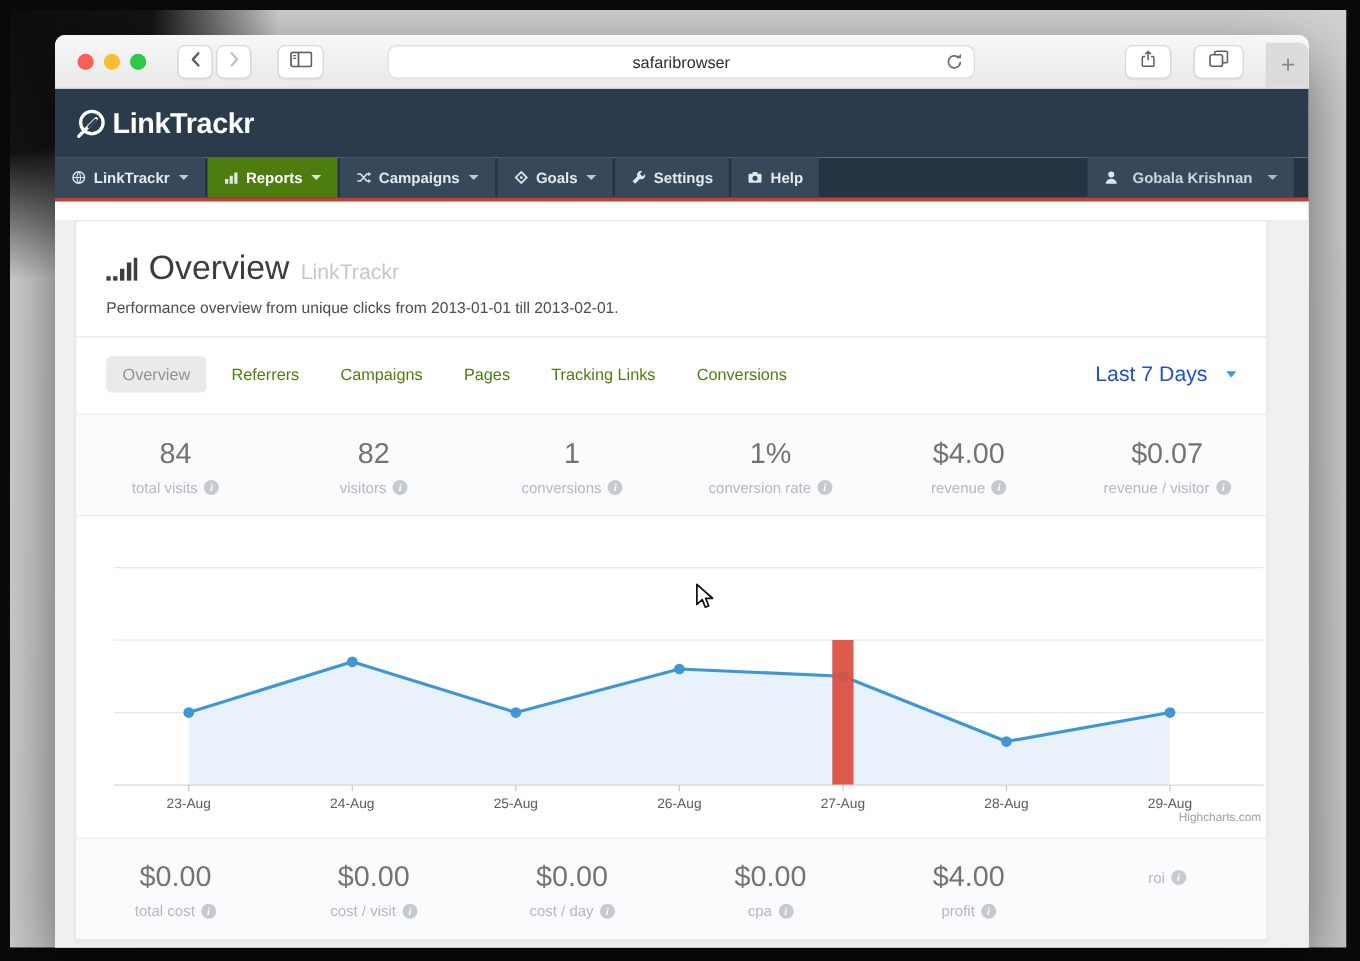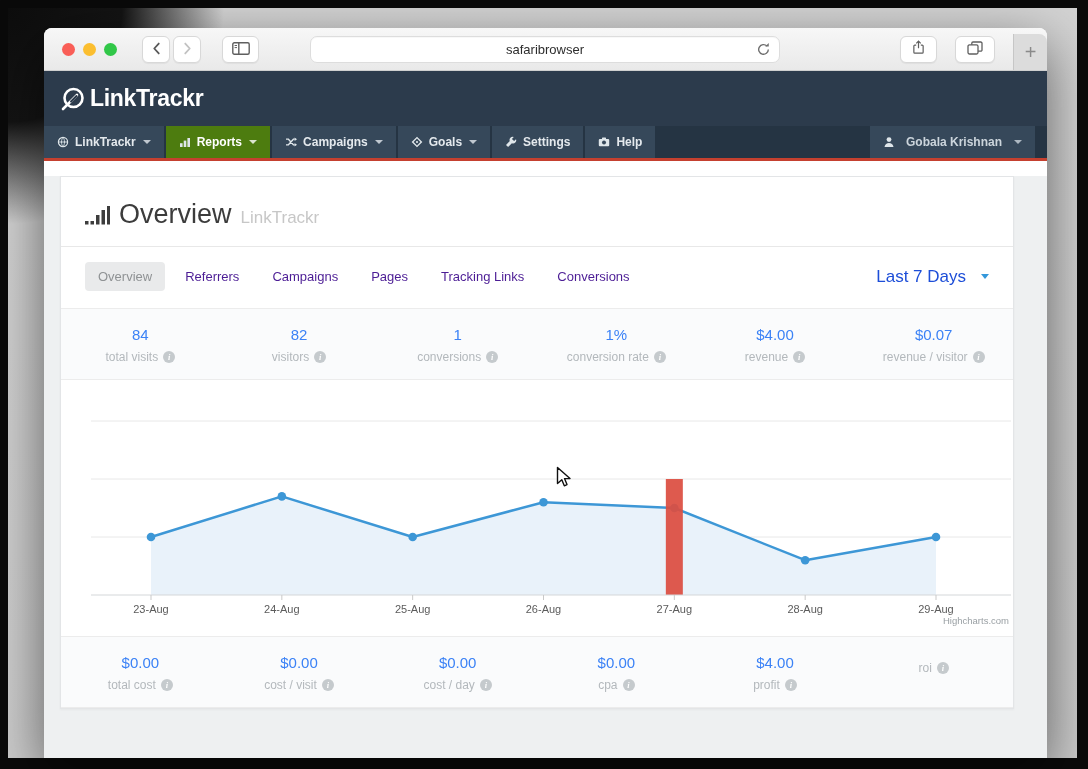--- a/index.html
+++ b/index.html
@@ -46,27 +46,27 @@
   .page{background:#eef0f1;height:598px;box-sizing:border-box;}
   .card{margin:15px 12px 0 16px;width:952px;background:#fff;border:1px solid #e3e5e7;box-shadow:0 1px 2px rgba(0,0,0,.04);}
   .card-head{padding:22px 24px 16px;}
   .title-row{display:flex;align-items:baseline;}
   .title-icon{align-self:center;margin-right:9px;margin-top:6px;}
   .page-title{font-size:27px;font-weight:400;color:#3c3c3c;margin:0;}
   .title-tag{font-size:17px;color:#c7c7c7;margin-left:9px;}
   .subtitle{margin:9px 0 0;font-size:12.5px;color:#4c4c4c;}
   .divider{border-top:1px solid #e8e8e8;}
   .tabs-row{display:flex;align-items:center;padding:15px 24px 17px;}
-  .tab{font-size:13px;color:#4c1d95;padding:7px 13px;margin-right:7px;border-radius:4px;cursor:pointer;white-space:nowrap;}
+  .tab{font-size:13px;color:#4d7c0f;padding:7px 13px;margin-right:7px;border-radius:4px;cursor:pointer;white-space:nowrap;}
   .tab.active{background:#e9eaeb;color:#8f9294;}
   .date-filter{margin-left:auto;font-size:17px;color:#1d4ed8;display:flex;align-items:center;gap:15px;cursor:pointer;}
   .caret-blue{width:0;height:0;border-left:4px solid transparent;border-right:4px solid transparent;border-top:5px solid #3498db;}
   .stats-band{display:flex;background:#fafbfc;border-top:1px solid #ececec;border-bottom:1px solid #ececec;padding:17px 0 15px;}
   .stat{flex:1;text-align:center;}
-  .stat-value{font-size:15px;color:#3b82f6;}
+  .stat-value{font-size:23px;color:#737373;}
   .stat-label{margin-top:7px;font-size:12px;color:#b3b8bc;display:flex;align-items:center;justify-content:center;gap:5px;}
   .info-icon{width:12px;height:12px;border-radius:50%;background:#c5cacd;color:#fff;font-size:8.5px;font-weight:bold;
        line-height:12px;display:inline-block;font-family:"Liberation Serif", serif;font-style:italic;}
   .chart-wrap{padding:20px 0 4px 30px;}
   .cursor{position:absolute;left:556px;top:466px;z-index:60;pointer-events:none;}
 </style>
 </head>
 <body>
 
 <div class="backdrop"></div>
@@ -216,20 +216,21 @@
                 <rect x="0" y="15" width="3.5" height="3.5" fill="#3d3d3d"></rect>
                 <rect x="5.5" y="15" width="3.5" height="3.5" fill="#3d3d3d"></rect>
                 <rect x="11" y="9" width="3.5" height="9.5" fill="#3d3d3d"></rect>
                 <rect x="16.5" y="4" width="3.5" height="14.5" fill="#3d3d3d"></rect>
                 <rect x="22" y="0" width="3" height="18.5" fill="#3d3d3d"></rect>
               </svg>
           </span>
           <h1 class="page-title">Overview</h1>
           <span class="title-tag">LinkTrackr</span>
         </div>
+        <p class="subtitle">Performance overview from unique clicks from 2013-01-01 till 2013-02-01.</p>
       </div>
 
       <div class="divider"></div>
 
       <div class="tabs-row" id="tabsrow">
         <div class="tab active">Overview</div>
           <div class="tab">Referrers</div>
           <div class="tab">Campaigns</div>
           <div class="tab">Pages</div>
           <div class="tab">Tracking Links</div>

